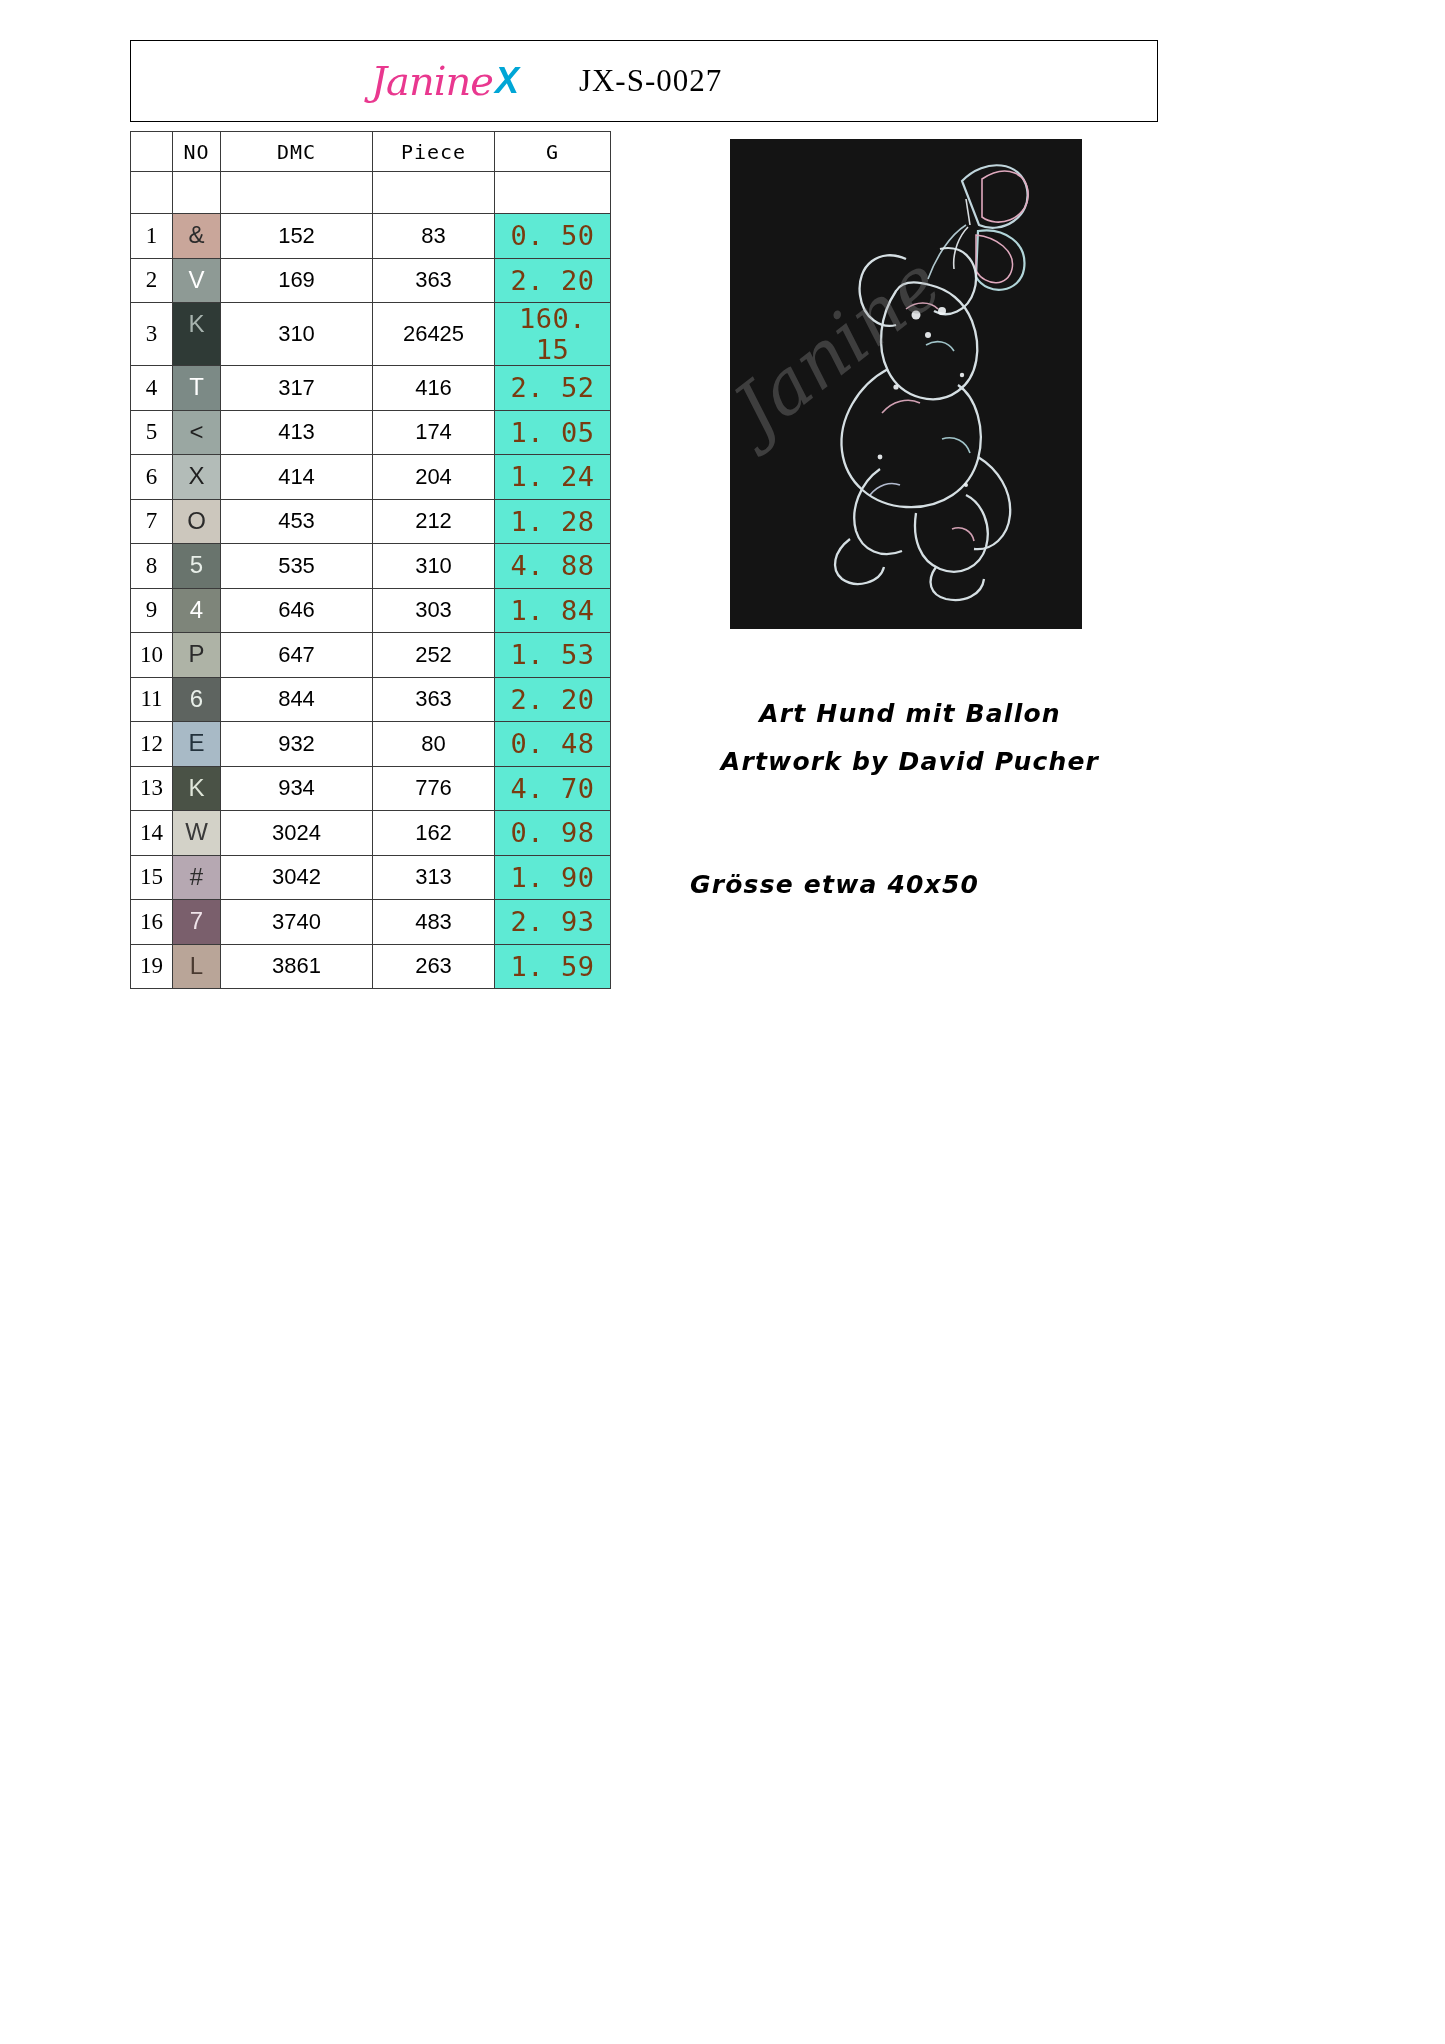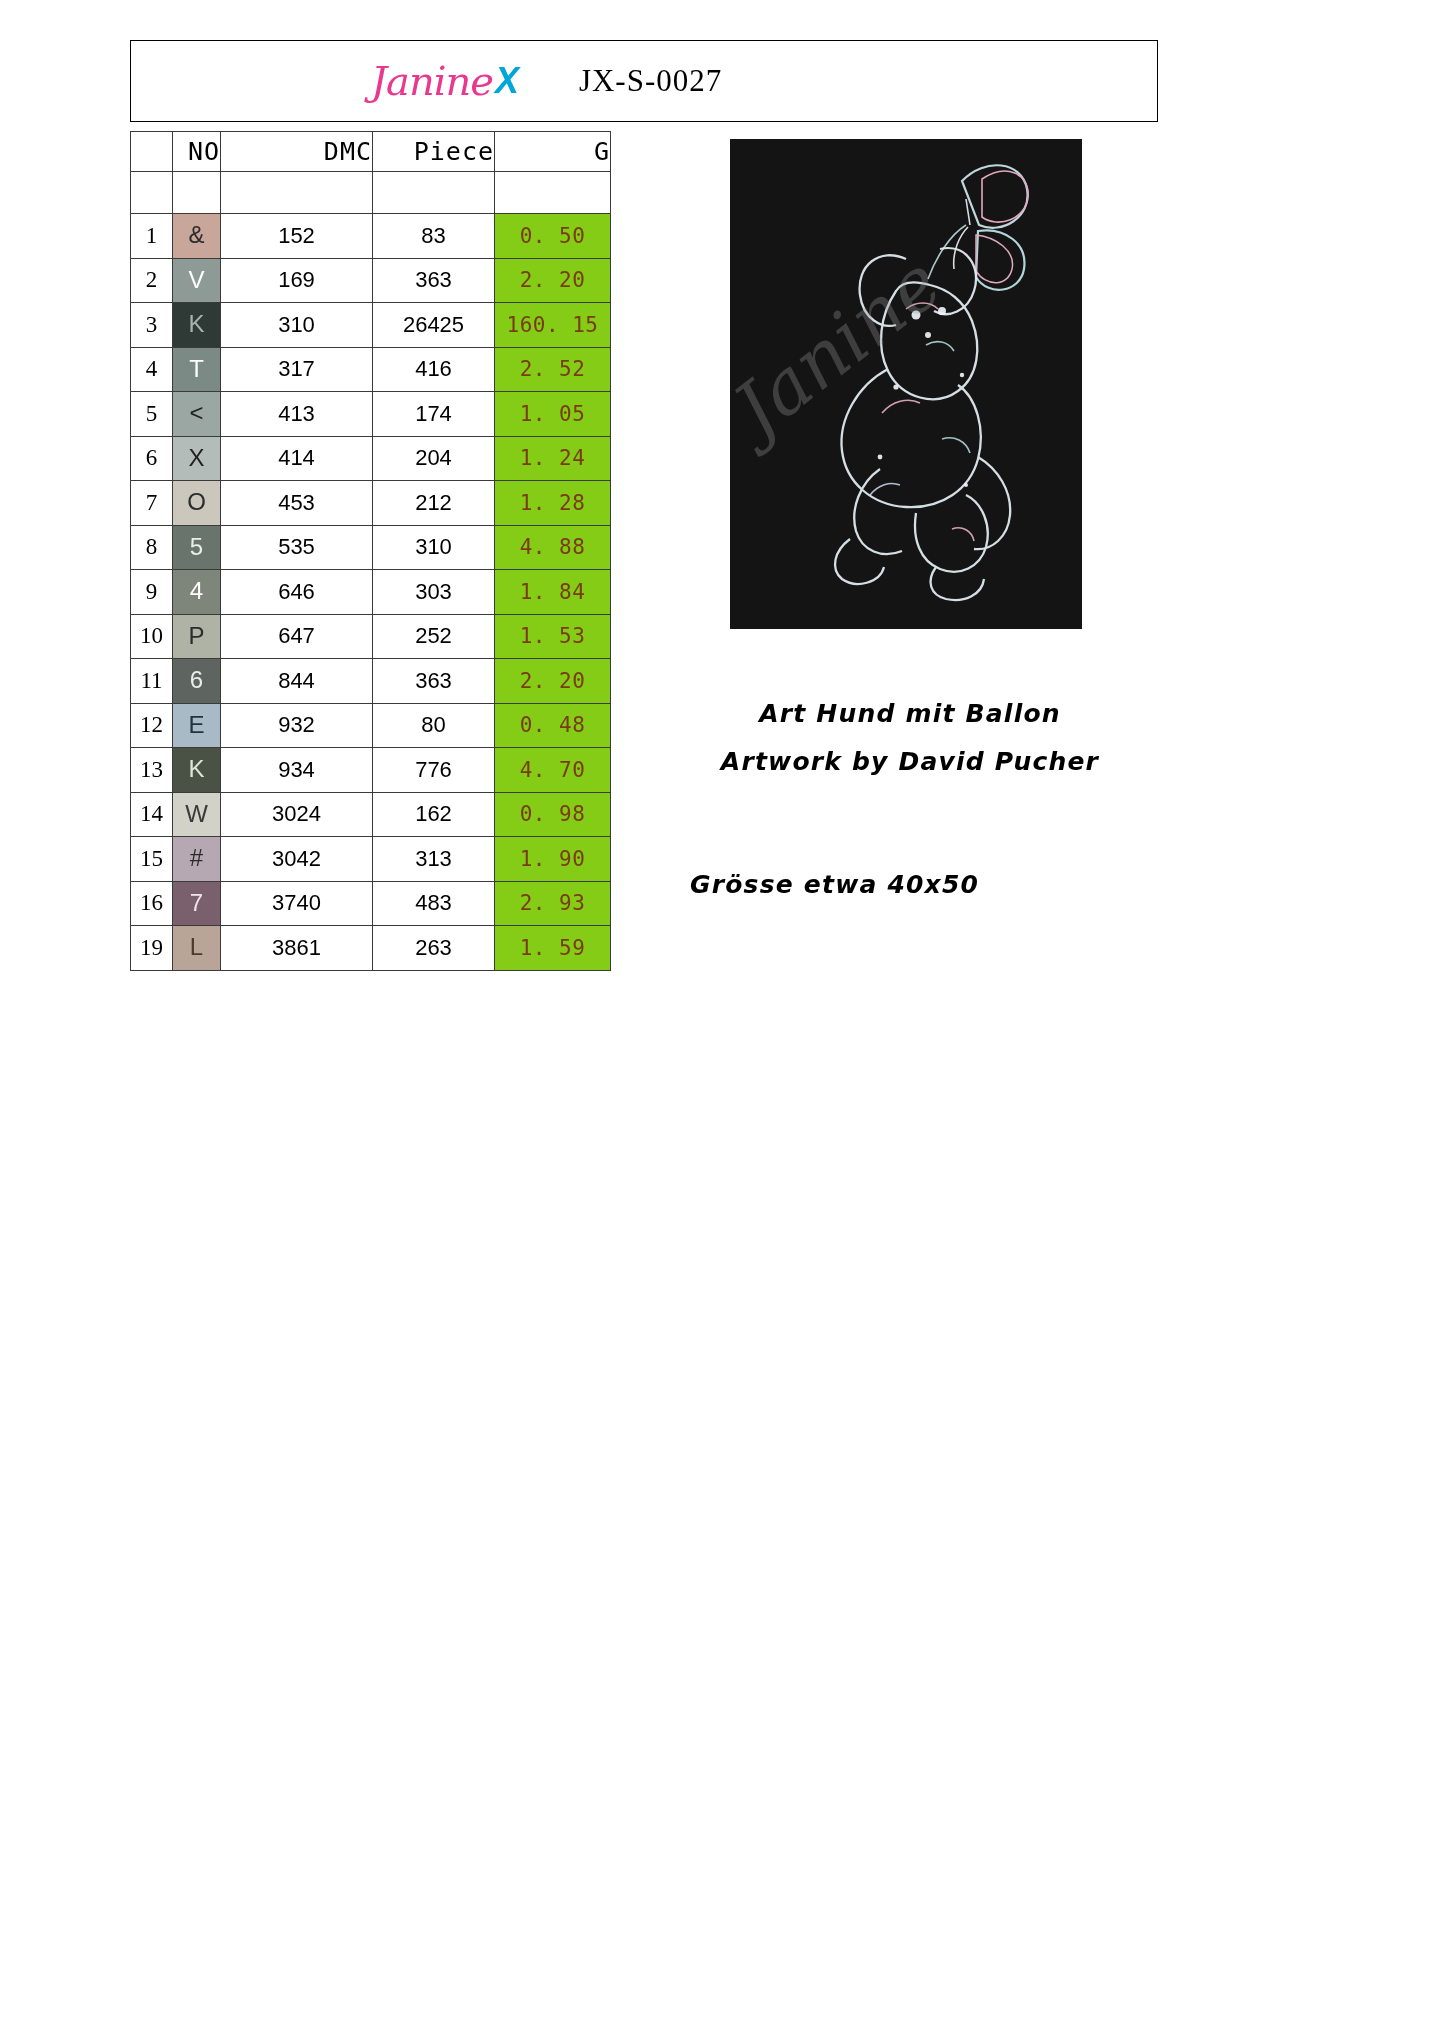--- a/index.html
+++ b/index.html
@@ -71,23 +71,23 @@
     font-weight: normal;
   }
   col.c-idx   { width: 42px; }
   col.c-sym   { width: 48px; }
   col.c-dmc   { width: 152px; }
   col.c-piece { width: 122px; }
   col.c-g     { width: 116px; }
 
   .hrow td {
     height: 40px;
-    text-align: right;
+    text-align: center;
     font-family: "DejaVu Sans Mono", monospace;
-    font-size: 25px;
+    font-size: 20px;
     letter-spacing: 1px;
     color: #000;
   }
   .hrow td.blank { border-left: 1px solid #3a3a3a; }
   .spacer td { height: 42px; }
 
   .drow td { height: 44.5px; }
   .cell-idx {
     text-align: center;
     font-family: "Liberation Serif", serif;
@@ -116,23 +116,23 @@
   }
   .cell-piece {
     text-align: center;
     font-family: "Liberation Sans", sans-serif;
     font-size: 22px;
     color: #000;
   }
   .cell-g {
     text-align: center;
     font-family: "DejaVu Sans Mono", monospace;
-    font-size: 21px;
+    font-size: 27px;
     color: #7a3b10;
-    background: #84cc16;
+    background: #5eead4;
     letter-spacing: 0.5px;
   }
 
   
   .photo {
     position: absolute;
     left: 730px;
     top: 139px;
     width: 352px;
     height: 490px;

